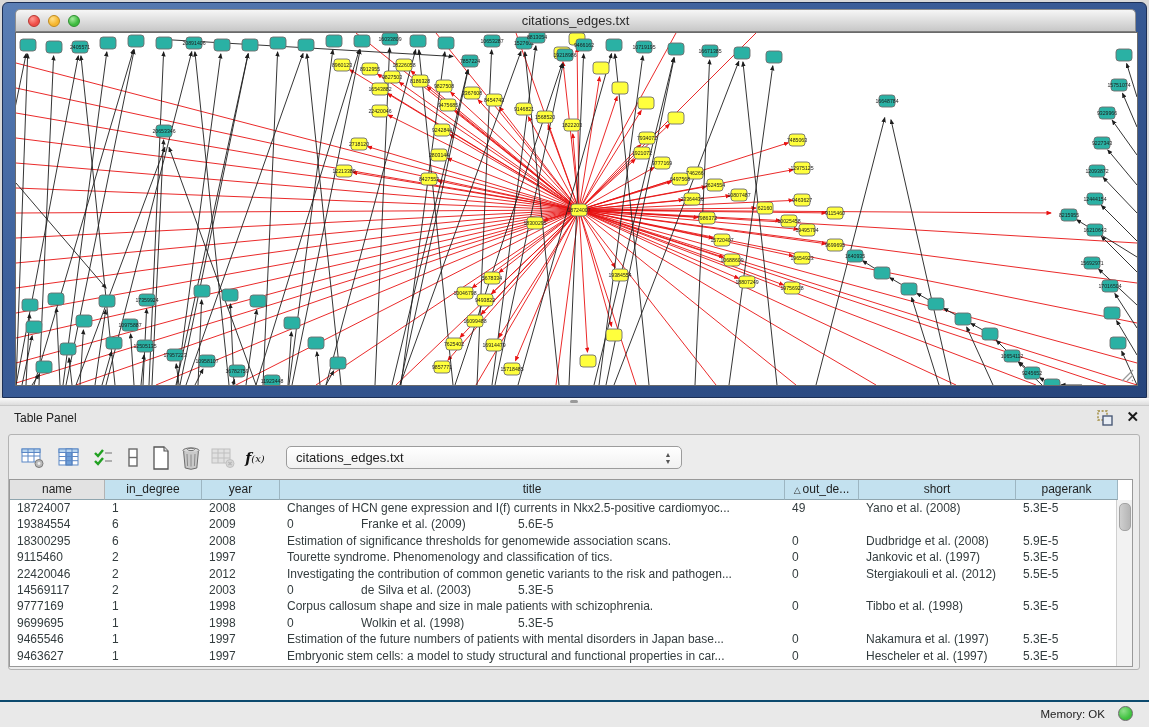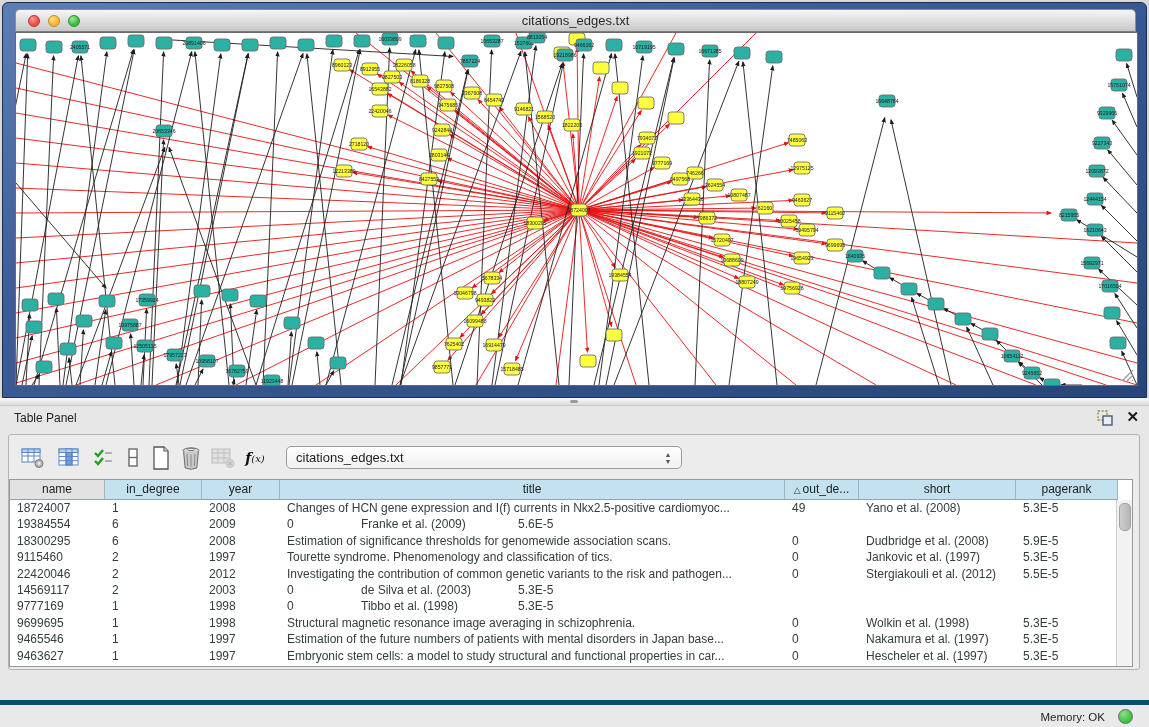--- a/index.html
+++ b/index.html
@@ -63,21 +63,21 @@
 
   .tab-strip{position:absolute;left:50%;transform:translateX(-50%);top:277px;display:flex;
       border:1px solid #a2a2a2;border-radius:5px;overflow:hidden;
       box-shadow:0 1px 1px rgba(0,0,0,.15);height:21px;}
   .tab{padding:0 15px;font-size:12.5px;line-height:21px;background:#fdfdfd;color:#1b1b1b;
       border-right:1px solid #b5b5b5;cursor:pointer;}
   .tab:last-child{border-right:none;}
   .tab.sel{background:linear-gradient(180deg,#909090,#868686);color:#efefef;}
 
   .status-bar{position:absolute;left:0;top:700px;width:1149px;height:27px;background:#e9e9e9;
-      border-top:5px solid #0c4a6e;box-sizing:border-box;}
+      border-top:2px solid #0c4a6e;box-sizing:border-box;}
   .mem{position:absolute;right:44px;top:6px;font-size:11.5px;color:#222;}
   .mem-dot{position:absolute;right:16px;top:4px;width:15px;height:15px;border-radius:50%;
       background:radial-gradient(circle at 35% 30%,#8ee08a,#3ec13e 65%);border:1.5px solid #6a6a6a;box-sizing:border-box;}
 </style>
 </head>
 <body>
 
 <div class="app">
 
   <div class="net-frame">
@@ -915,29 +915,29 @@
               <div class="td" style="width: 97px;">2</div>
               <div class="td" style="width: 78px;">2003</div>
               <div class="td" style="width: 74px;">0</div>
               <div class="td" style="width: 157px;">de Silva et al. (2003)</div>
               <div class="td" style="width: 102px;">5.3E-5</div>
             </div>
             <div class="trow">
               <div class="td" style="width: 95px;">9777169</div>
               <div class="td" style="width: 97px;">1</div>
               <div class="td" style="width: 78px;">1998</div>
+              <div class="td" style="width: 505px;">Corpus callosum shape and size in male patients with schizophrenia.</div>
               <div class="td" style="width: 74px;">0</div>
               <div class="td" style="width: 157px;">Tibbo et al. (1998)</div>
               <div class="td" style="width: 102px;">5.3E-5</div>
             </div>
             <div class="trow">
               <div class="td" style="width: 95px;">9699695</div>
               <div class="td" style="width: 97px;">1</div>
               <div class="td" style="width: 78px;">1998</div>
-              <div class="td" style="width: 505px;">Structural magnetic resonance image averaging in schizophrenia.</div>
               <div class="td" style="width: 74px;">0</div>
               <div class="td" style="width: 157px;">Wolkin et al. (1998)</div>
               <div class="td" style="width: 102px;">5.3E-5</div>
             </div>
             <div class="trow">
               <div class="td" style="width: 95px;">9465546</div>
               <div class="td" style="width: 97px;">1</div>
               <div class="td" style="width: 78px;">1997</div>
               <div class="td" style="width: 505px;">Estimation of the future numbers of patients with mental disorders in Japan base...</div>
               <div class="td" style="width: 74px;">0</div>

